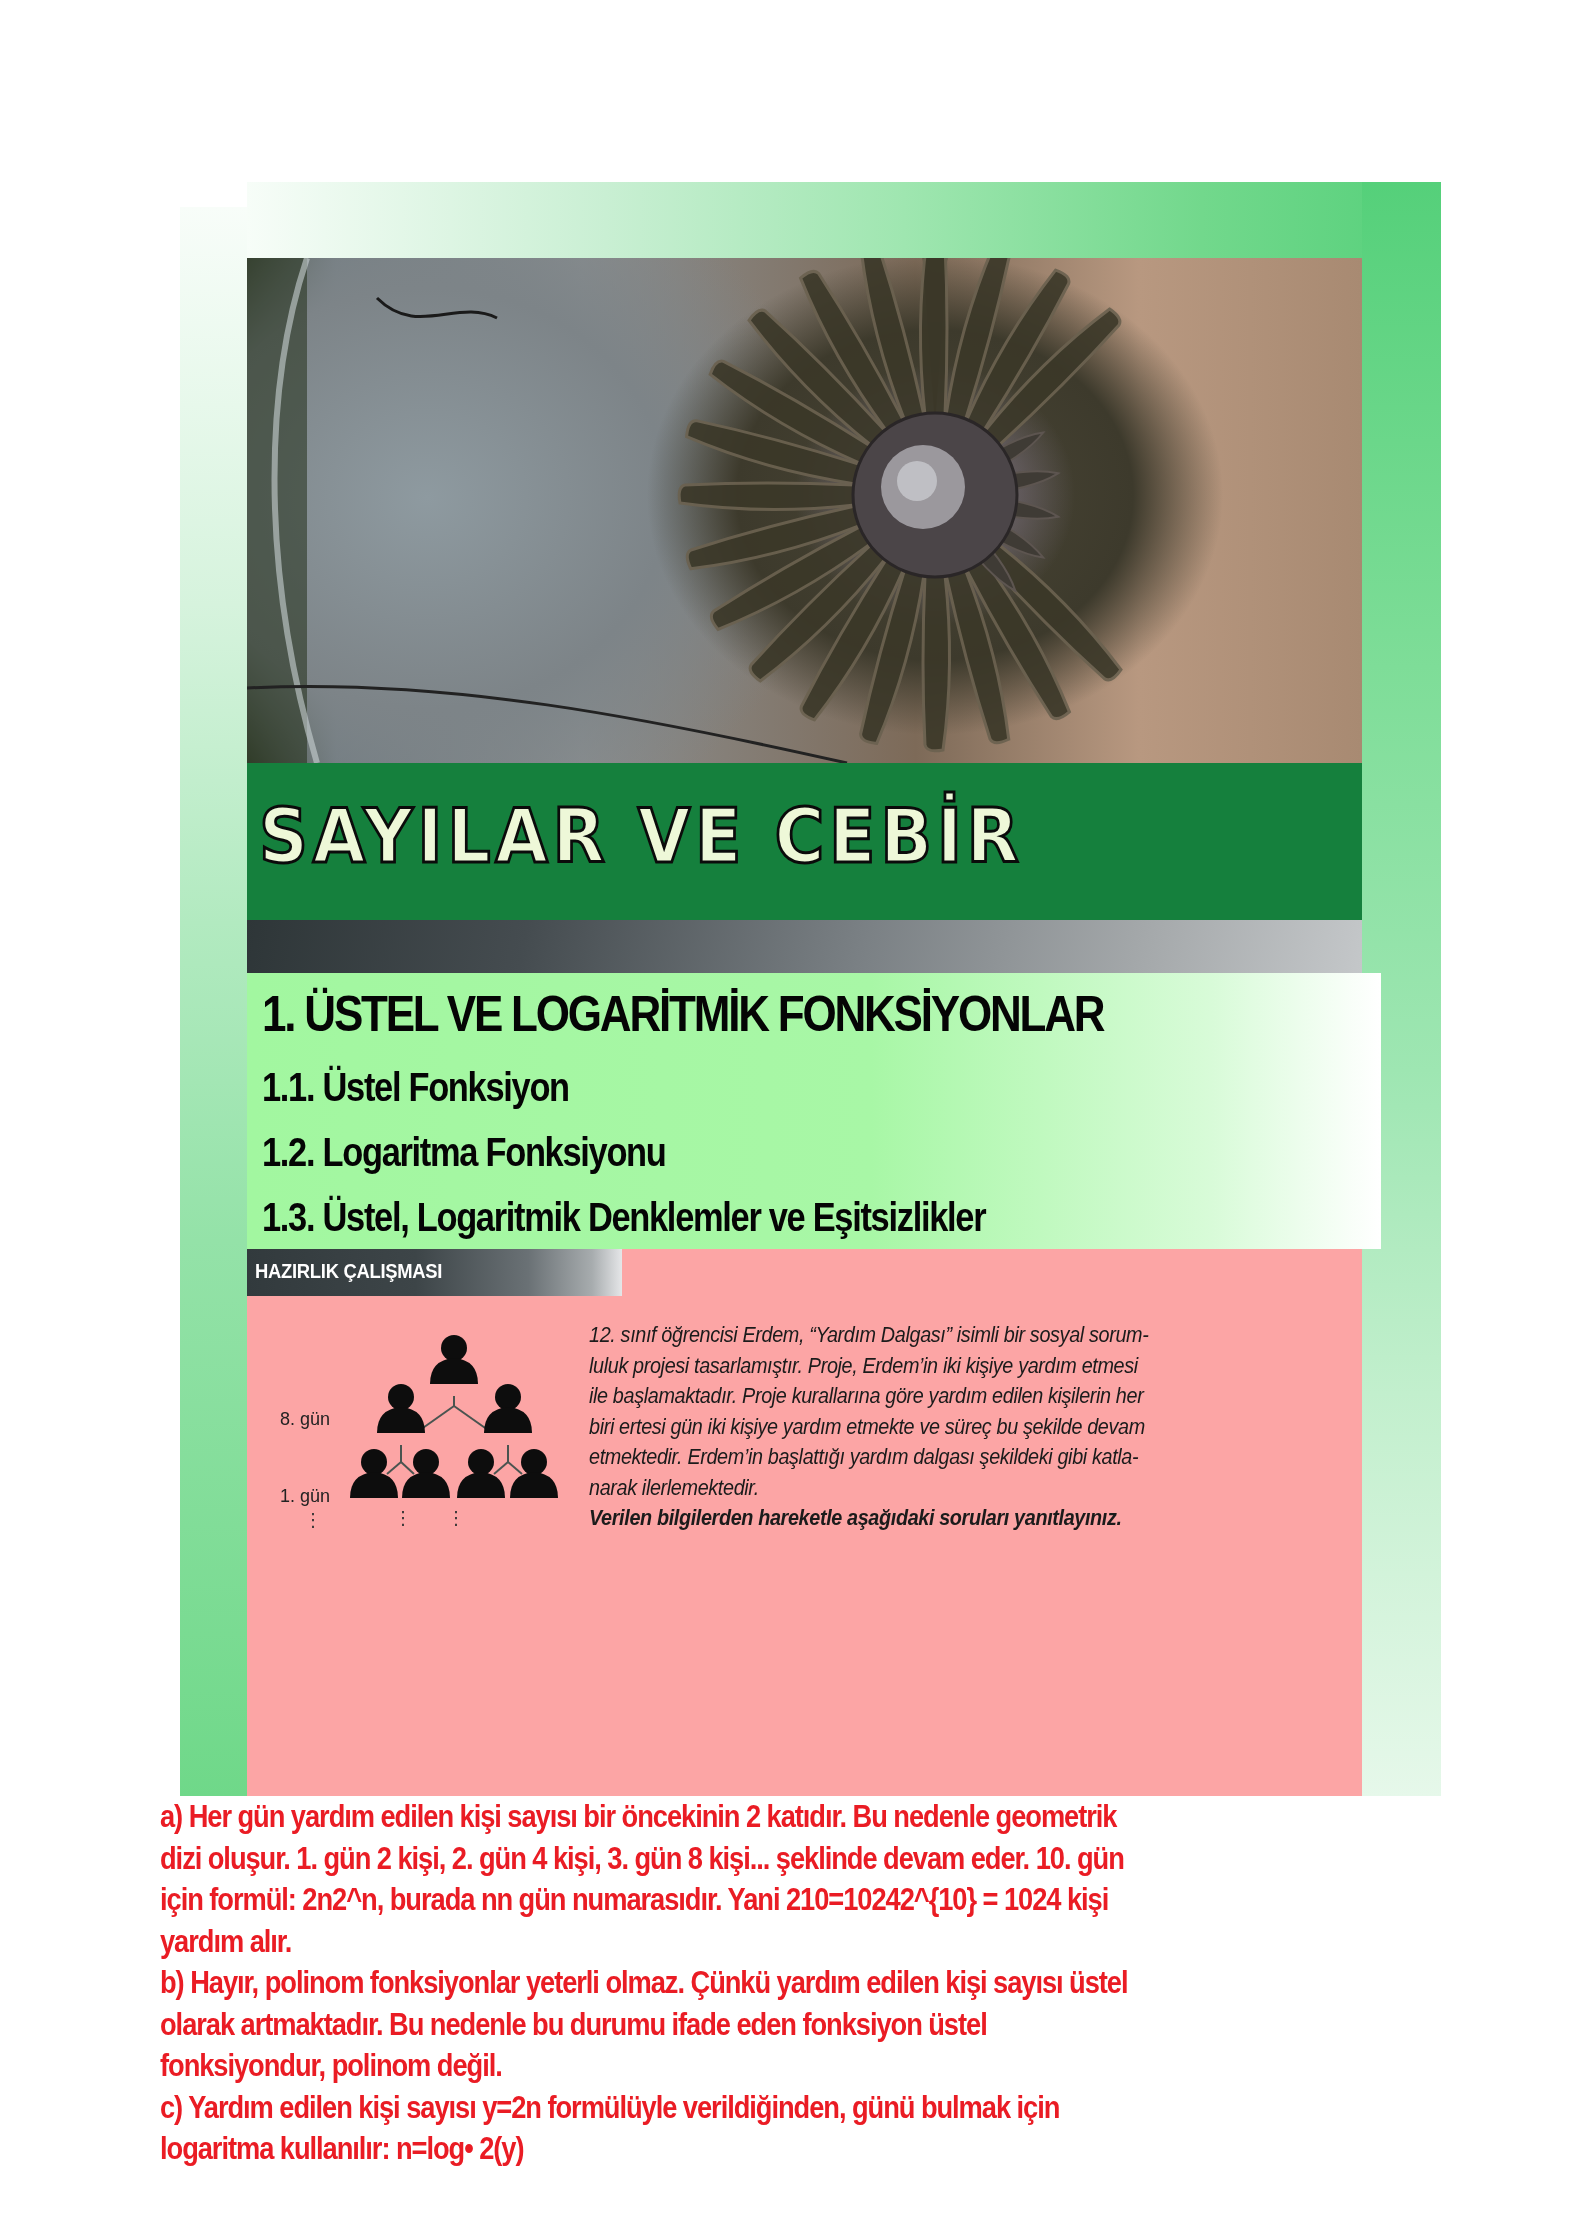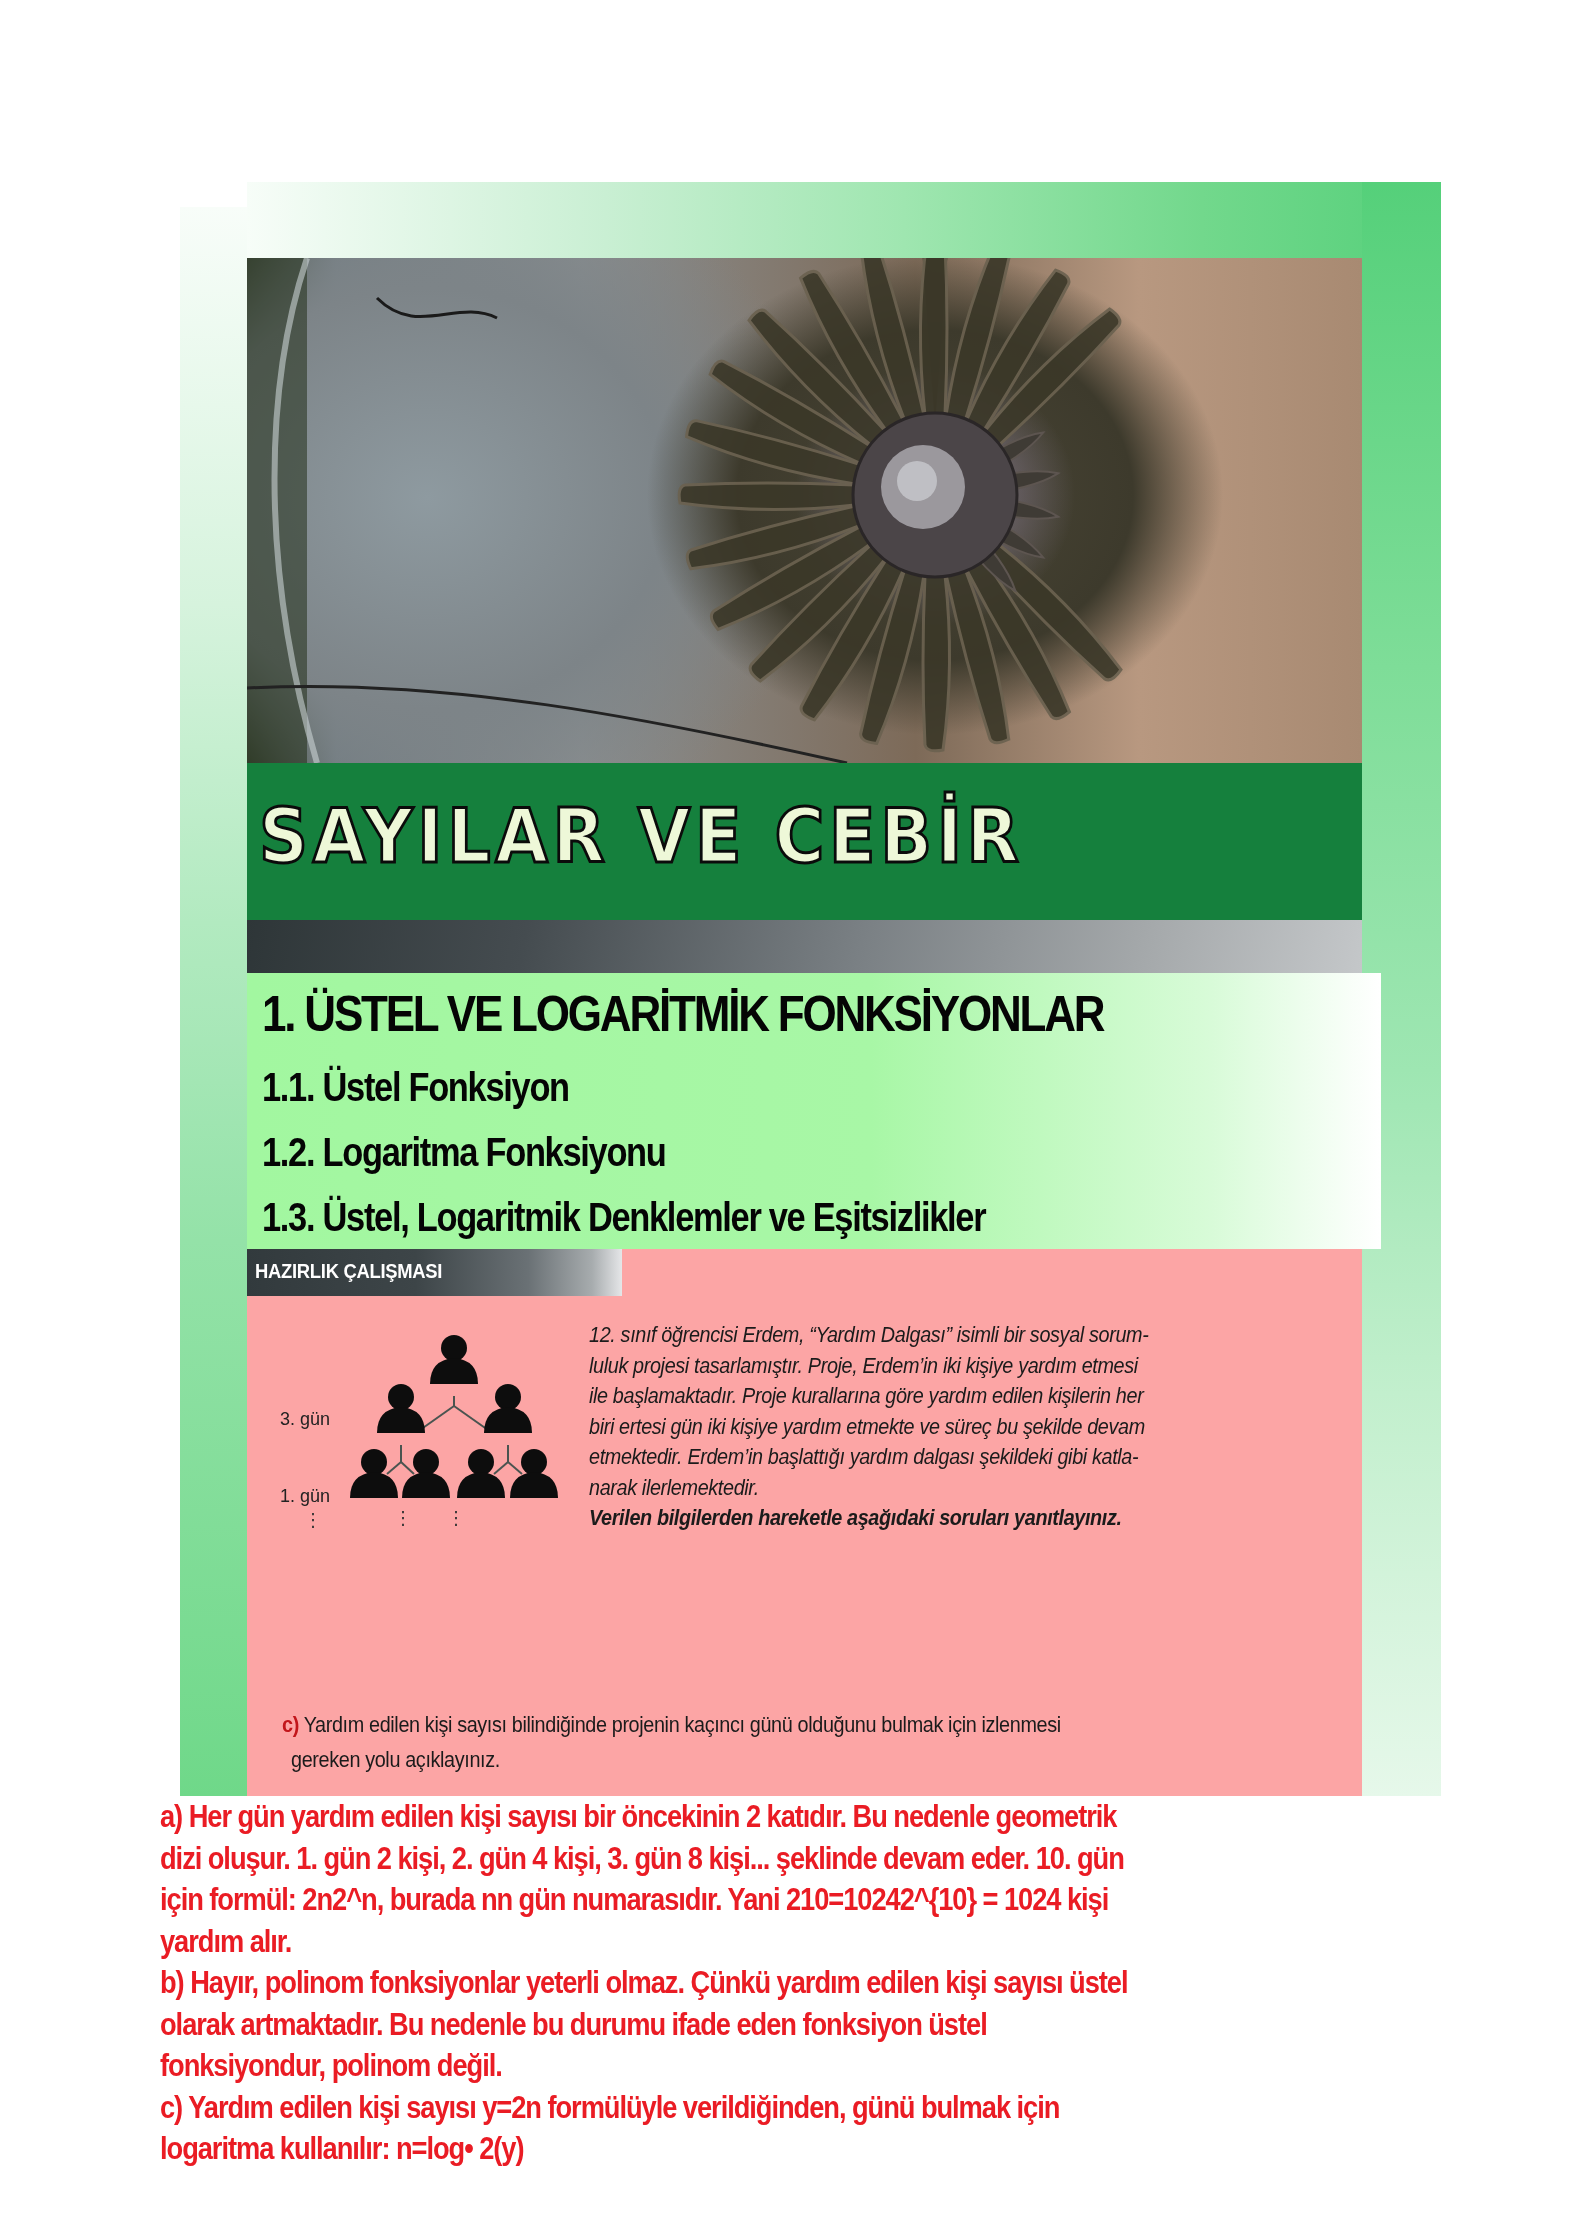--- a/index.html
+++ b/index.html
@@ -110,21 +110,21 @@
   <div class="h2" style="top:92px">1.1. Üstel Fonksiyon</div>
   <div class="h2" style="top:157px">1.2. Logaritma Fonksiyonu</div>
   <div class="h2" style="top:222px">1.3. Üstel, Logaritmik Denklemler ve Eşitsizlikler</div>
 </div>
 
 <div class="prep">
   <div class="prep-label">
     <span>HAZIRLIK ÇALIŞMASI</span>
   </div>
 
-  <div class="day-label" style="left:33px;top:160px">3. gün</div>
+  <div class="day-label" style="left:33px;top:160px">8. gün</div>
   <div class="day-label" style="left:33px;top:237px">1. gün</div>
   <div class="vdots" style="left:57px;top:268px">⋮</div>
   <div class="vdots" style="left:147px;top:266px">⋮</div>
   <div class="vdots" style="left:200px;top:266px">⋮</div>
   <svg style="position:absolute;left:100px;top:65px" width="230" height="200" viewBox="0 0 230 200">
     <g stroke="#4a5450" stroke-width="2" fill="none">
       <line x1="107" y1="82" x2="107" y2="92"></line>
       <line x1="107" y1="92" x2="73" y2="116"></line>
       <line x1="107" y1="92" x2="141" y2="116"></line>
       <line x1="54" y1="131" x2="54" y2="148"></line>
@@ -169,24 +169,20 @@
   <div class="intro">
     <p>12. sınıf öğrencisi Erdem, “Yardım Dalgası” isimli bir sosyal sorum-</p>
     <p>luluk projesi tasarlamıştır. Proje, Erdem’in iki kişiye yardım etmesi</p>
     <p>ile başlamaktadır. Proje kurallarına göre yardım edilen kişilerin her</p>
     <p>biri ertesi gün iki kişiye yardım etmekte ve süreç bu şekilde devam</p>
     <p>etmektedir. Erdem’in başlattığı yardım dalgası şekildeki gibi katla-</p>
     <p>narak ilerlemektedir.</p>
     <p class="bold">Verilen bilgilerden hareketle aşağıdaki soruları yanıtlayınız.</p>
   </div>
 
-  <div class="q" style="top:458px">
-    <p><span class="letter">c)</span> <span>Yardım edilen kişi sayısı bilindiğinde projenin kaçıncı günü olduğunu bulmak için izlenmesi</span></p>
-    <p class="cont">gereken yolu açıklayınız.</p>
-  </div>
 </div>
 
 <div class="answers">
   <p>a) Her gün yardım edilen kişi sayısı bir öncekinin 2 katıdır. Bu nedenle geometrik</p>
   <p>dizi oluşur. 1. gün 2 kişi, 2. gün 4 kişi, 3. gün 8 kişi... şeklinde devam eder. 10. gün</p>
   <p>için formül: 2n2^n, burada nn gün numarasıdır. Yani 210=10242^{10} = 1024 kişi</p>
   <p>yardım alır.</p>
   <p>b) Hayır, polinom fonksiyonlar yeterli olmaz. Çünkü yardım edilen kişi sayısı üstel</p>
   <p>olarak artmaktadır. Bu nedenle bu durumu ifade eden fonksiyon üstel</p>
   <p>fonksiyondur, polinom değil.</p>

